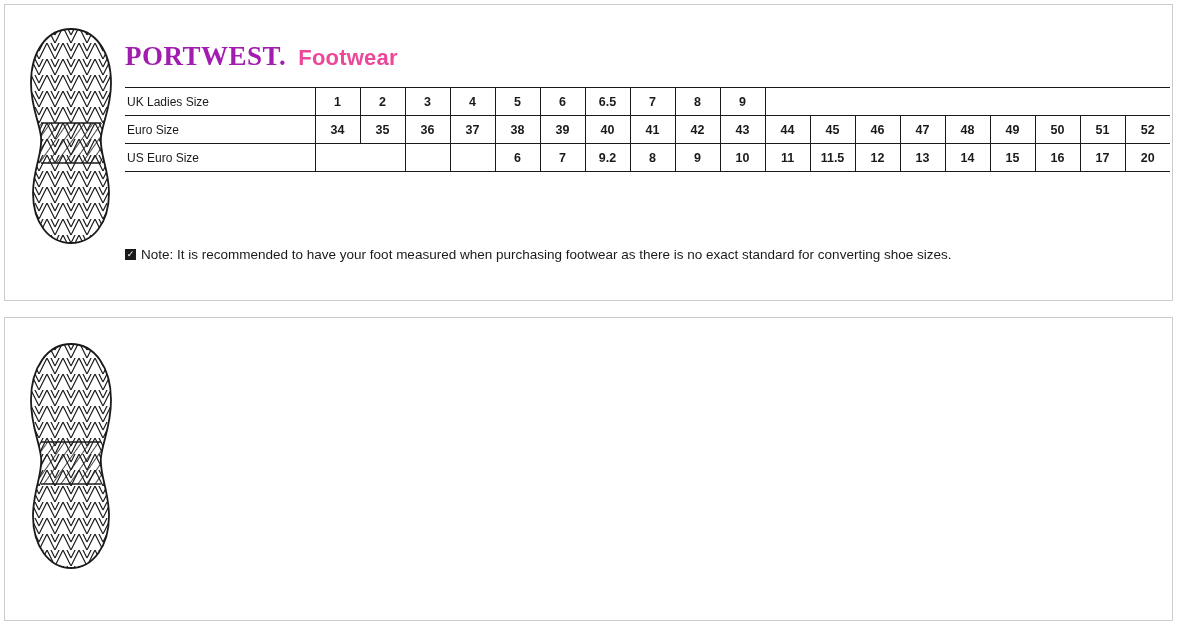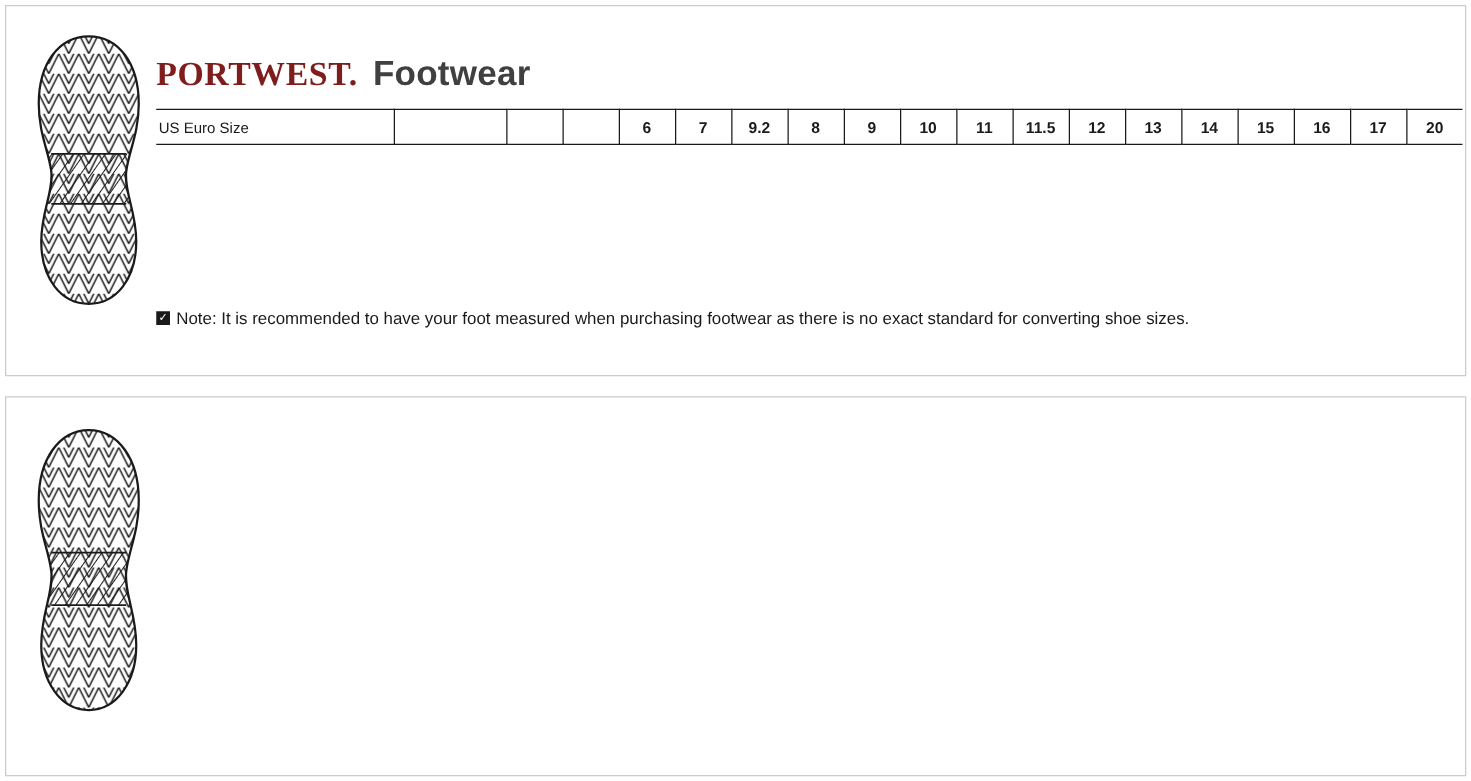--- a/index.html
+++ b/index.html
@@ -37,29 +37,29 @@
   .pw-header {
     position: absolute;
     left: 120px; top: 38px;
     display: flex; align-items: baseline;
   }
   .pw-logo {
     font-family: "Liberation Serif", serif;
     font-size: 27px;
     font-weight: 700;
     letter-spacing: 0.5px;
-    color: #7f1d1d;
+    color: #a21caf;
     line-height: 1;
   }
   .pw-logo .dot { font-size: 27px; }
   .pw-footwear {
     margin-left: 12px;
-    font-size: 28px;
+    font-size: 22px;
     font-weight: 700;
-    color: #404040;
+    color: #ec4899;
     letter-spacing: 0.2px;
   }
 
   
   #pw-table {
     position: absolute;
     left: 120px; top: 82px;
     width: 1032px;
     border-collapse: collapse;
     table-layout: fixed;
@@ -163,20 +163,64 @@
           <col style="width:45px">
         <col style="width:45px">
           <col style="width:45px">
           <col style="width:45px">
           <col style="width:45px">
         <col style="width:45px">
           <col style="width:45px">
           <col style="width:45px">
       </colgroup>
       <tbody>
+        <tr>
+          <td class="rowlabel">UK Ladies Size</td>
+          <td class="val">1</td>
+          <td class="val">2</td>
+          <td class="val">3</td>
+          <td class="val">4</td>
+          <td class="val">5</td>
+          <td class="val">6</td>
+          <td class="val">6.5</td>
+          <td class="val">7</td>
+          <td class="val">8</td>
+          <td class="val">9</td>
+          <td class="val empty noright"></td>
+          <td class="val empty noright"></td>
+          <td class="val empty noright"></td>
+          <td class="val empty noright"></td>
+          <td class="val empty noright"></td>
+          <td class="val empty noright"></td>
+          <td class="val empty noright"></td>
+          <td class="val empty noright"></td>
+          <td class="val empty noright"></td>
+        </tr>
+        <tr>
+          <td class="rowlabel">Euro Size</td>
+          <td class="val">34</td>
+          <td class="val">35</td>
+          <td class="val">36</td>
+          <td class="val">37</td>
+          <td class="val">38</td>
+          <td class="val">39</td>
+          <td class="val">40</td>
+          <td class="val">41</td>
+          <td class="val">42</td>
+          <td class="val">43</td>
+          <td class="val">44</td>
+          <td class="val">45</td>
+          <td class="val">46</td>
+          <td class="val">47</td>
+          <td class="val">48</td>
+          <td class="val">49</td>
+          <td class="val">50</td>
+          <td class="val">51</td>
+          <td class="val noright">52</td>
+        </tr>
         <tr>
           <td class="rowlabel">US Euro Size</td>
           <td class="val noright"></td>
           <td class="val"></td>
           <td class="val"></td>
           <td class="val"></td>
           <td class="val">6</td>
           <td class="val">7</td>
           <td class="val">9.2</td>
           <td class="val">8</td>

